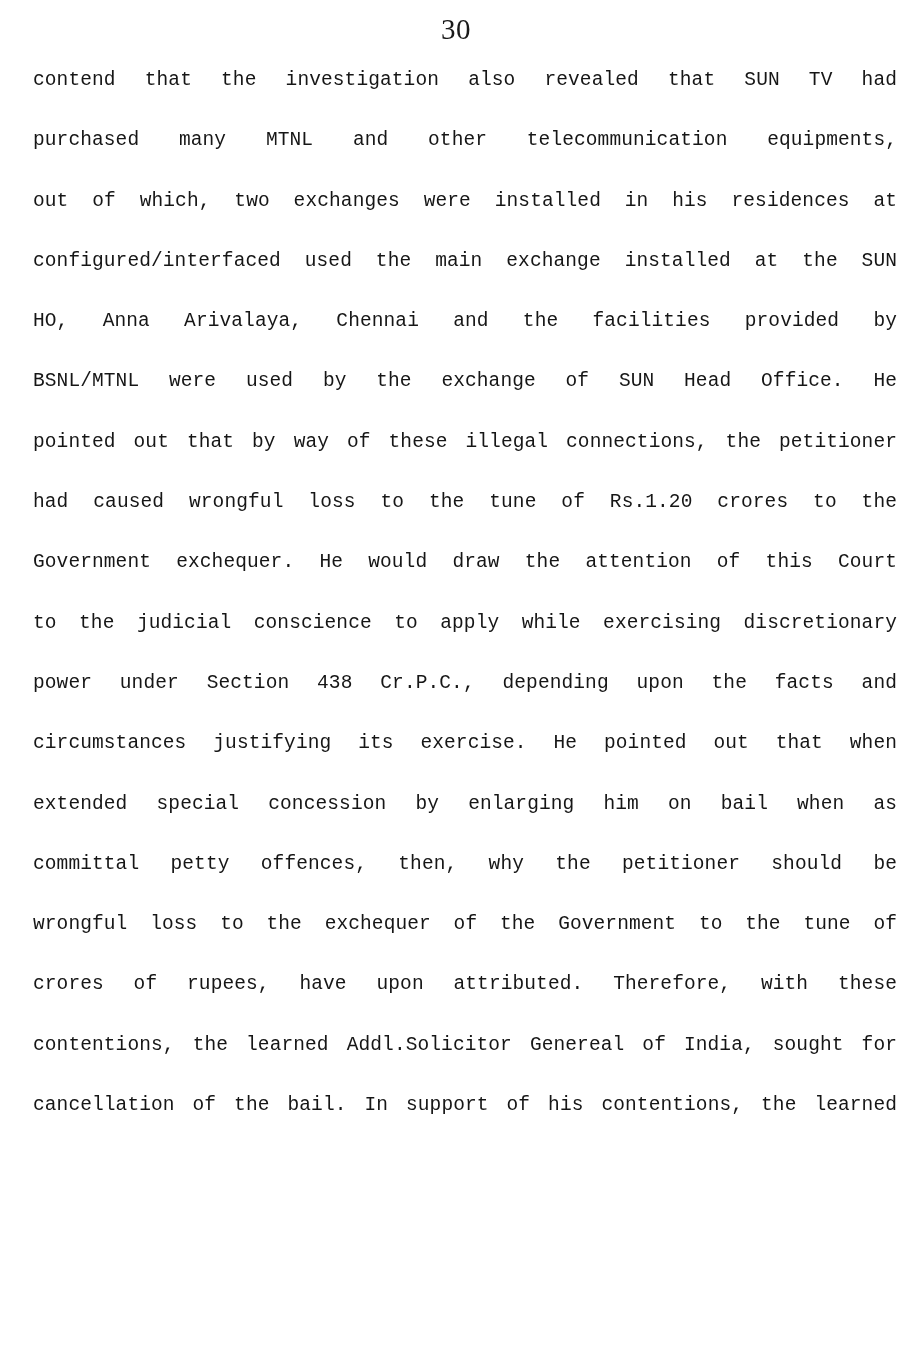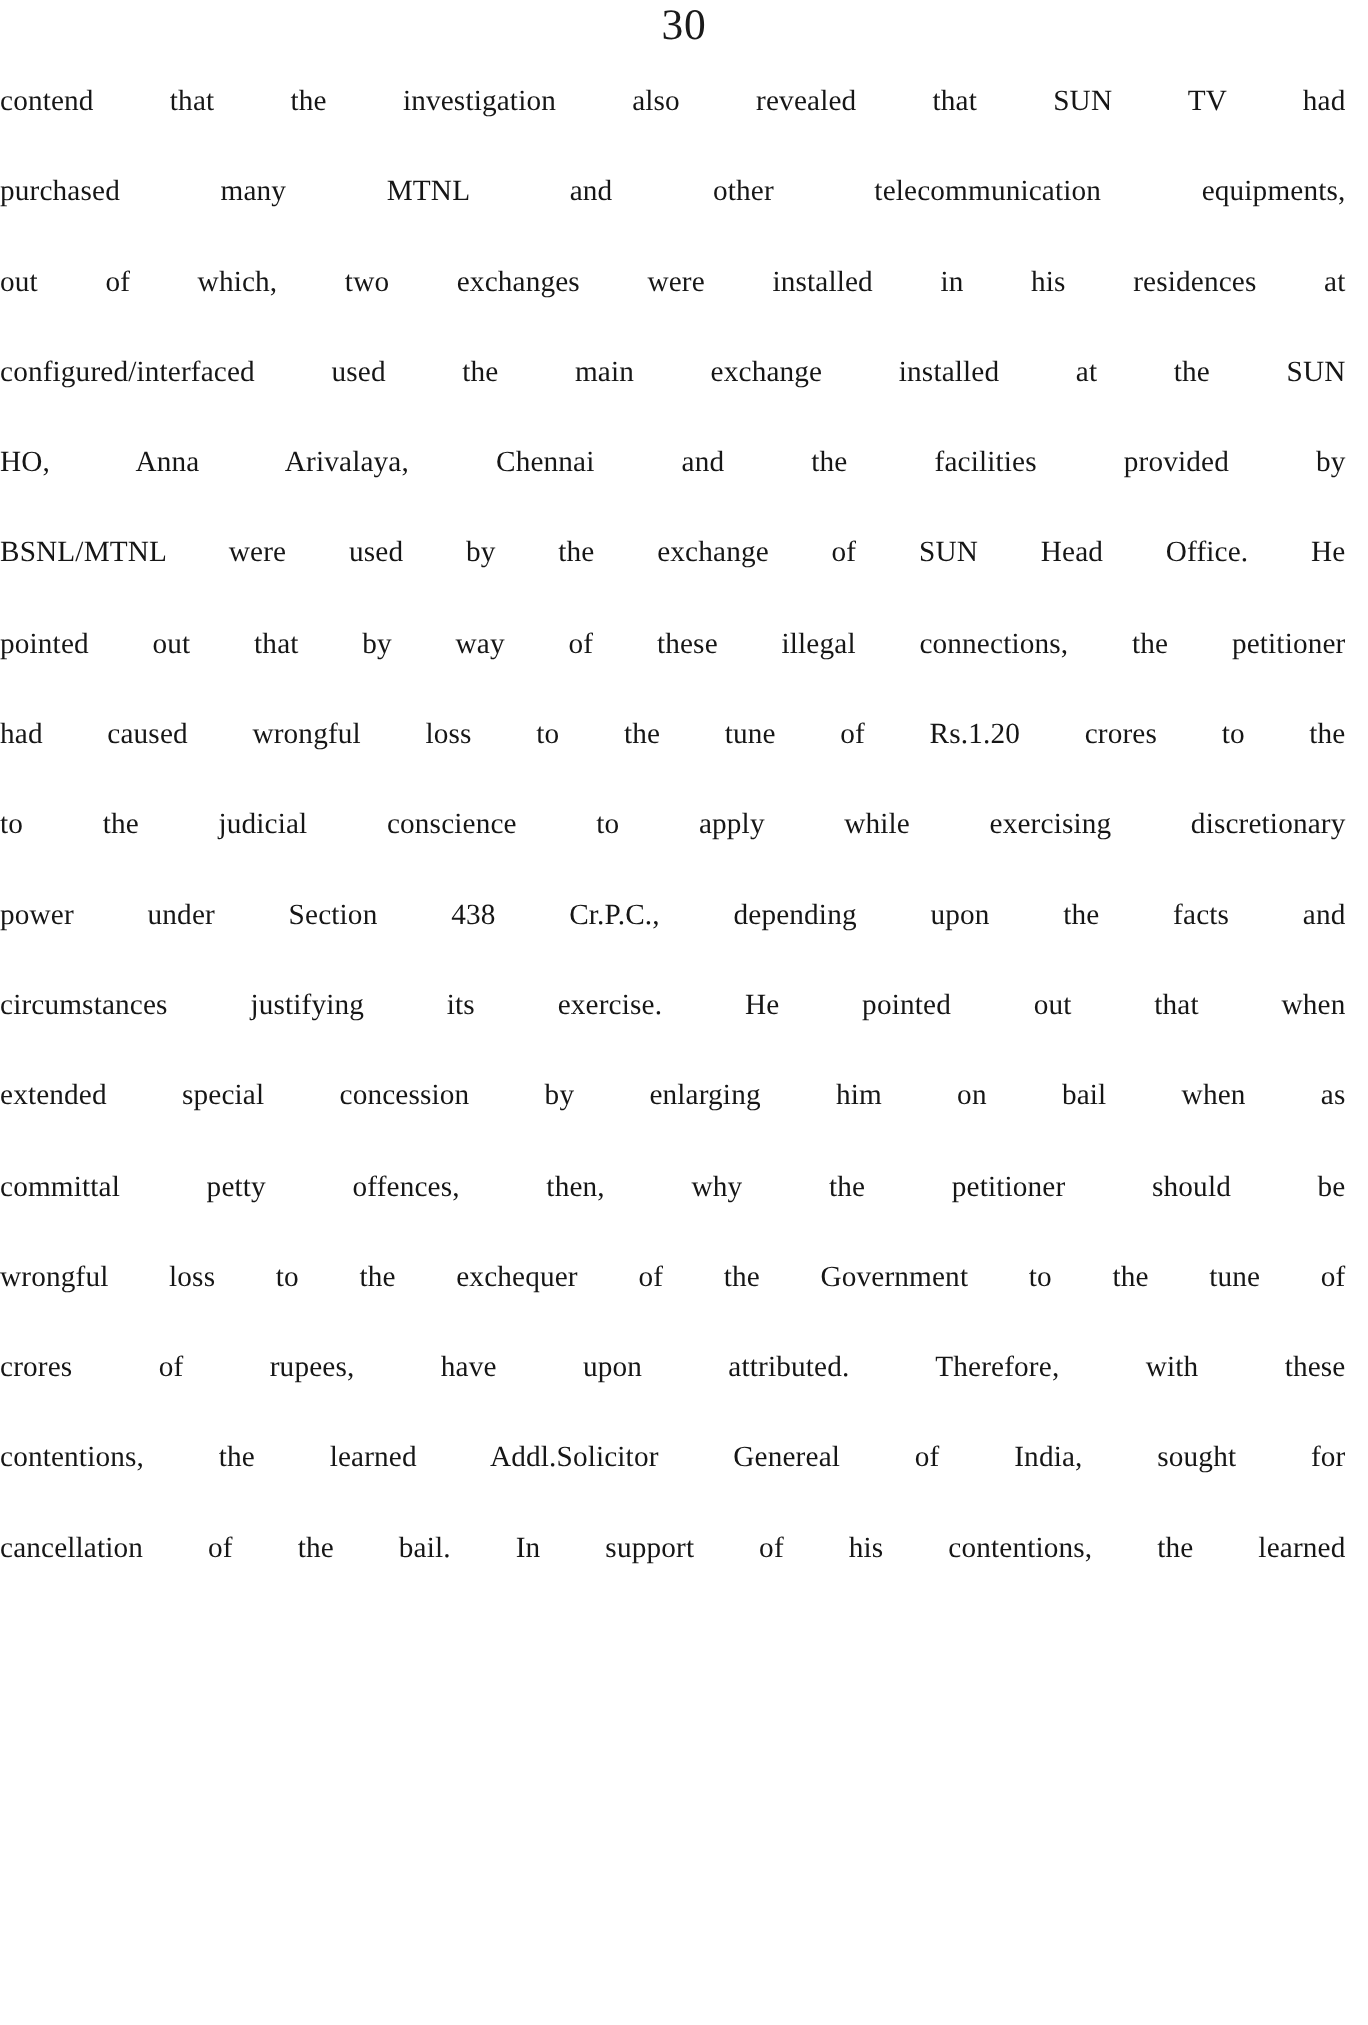--- a/index.html
+++ b/index.html
@@ -13,27 +13,29 @@
     height: 1350px;
     background: #ffffff;
     overflow: hidden;
     box-sizing: border-box;
   }
   .page-number {
     font-family: "Liberation Serif", "DejaVu Serif", serif;
     font-size: 29px;
     color: #1a1a1a;
     text-align: center;
+    padding-top: 12px;
     line-height: 34px;
     letter-spacing: 0.5px;
   }
   .body-text {
     margin-top: 4px;
+    padding-left: 33px;
     padding-right: 15px;
-    font-family: Liberation Serif, serif;
+    font-family: Liberation Mono, monospace;
     font-size: 19.5px;
     color: #161616;
     letter-spacing: 0.1px;
   }
   .text-line {
     line-height: 60.3px;
     text-align: justify;
     text-align-last: justify;
     -moz-text-align-last: justify;
     white-space: normal;
@@ -46,20 +48,21 @@
   <div class="page-number">30</div>
   <div class="body-text">
     <div class="text-line">contend that the investigation also revealed that SUN TV had</div>
     <div class="text-line">purchased many MTNL and other telecommunication equipments,</div>
     <div class="text-line">out of which, two exchanges were installed in his residences at</div>
     <div class="text-line">configured/interfaced used the main exchange installed at the SUN</div>
     <div class="text-line">HO, Anna Arivalaya, Chennai and the facilities provided by</div>
     <div class="text-line">BSNL/MTNL were used by the exchange of SUN Head Office. He</div>
     <div class="text-line">pointed out that by way of these illegal connections, the petitioner</div>
     <div class="text-line">had caused wrongful loss to the tune of Rs.1.20 crores to the</div>
+    <div class="text-line">Government exchequer. He would draw the attention of this Court</div>
     <div class="text-line">to the judicial conscience to apply while exercising discretionary</div>
     <div class="text-line">power under Section 438 Cr.P.C., depending upon the facts and</div>
     <div class="text-line">circumstances justifying its exercise. He pointed out that when</div>
     <div class="text-line">extended special concession by enlarging him on bail when as</div>
     <div class="text-line">committal petty offences, then, why the petitioner should be</div>
     <div class="text-line">wrongful loss to the exchequer of the Government to the tune of</div>
     <div class="text-line">crores of rupees, have upon attributed. Therefore, with these</div>
     <div class="text-line">contentions, the learned Addl.Solicitor Genereal of India, sought for</div>
     <div class="text-line">cancellation of the bail. In support of his contentions, the learned</div>
   </div>

